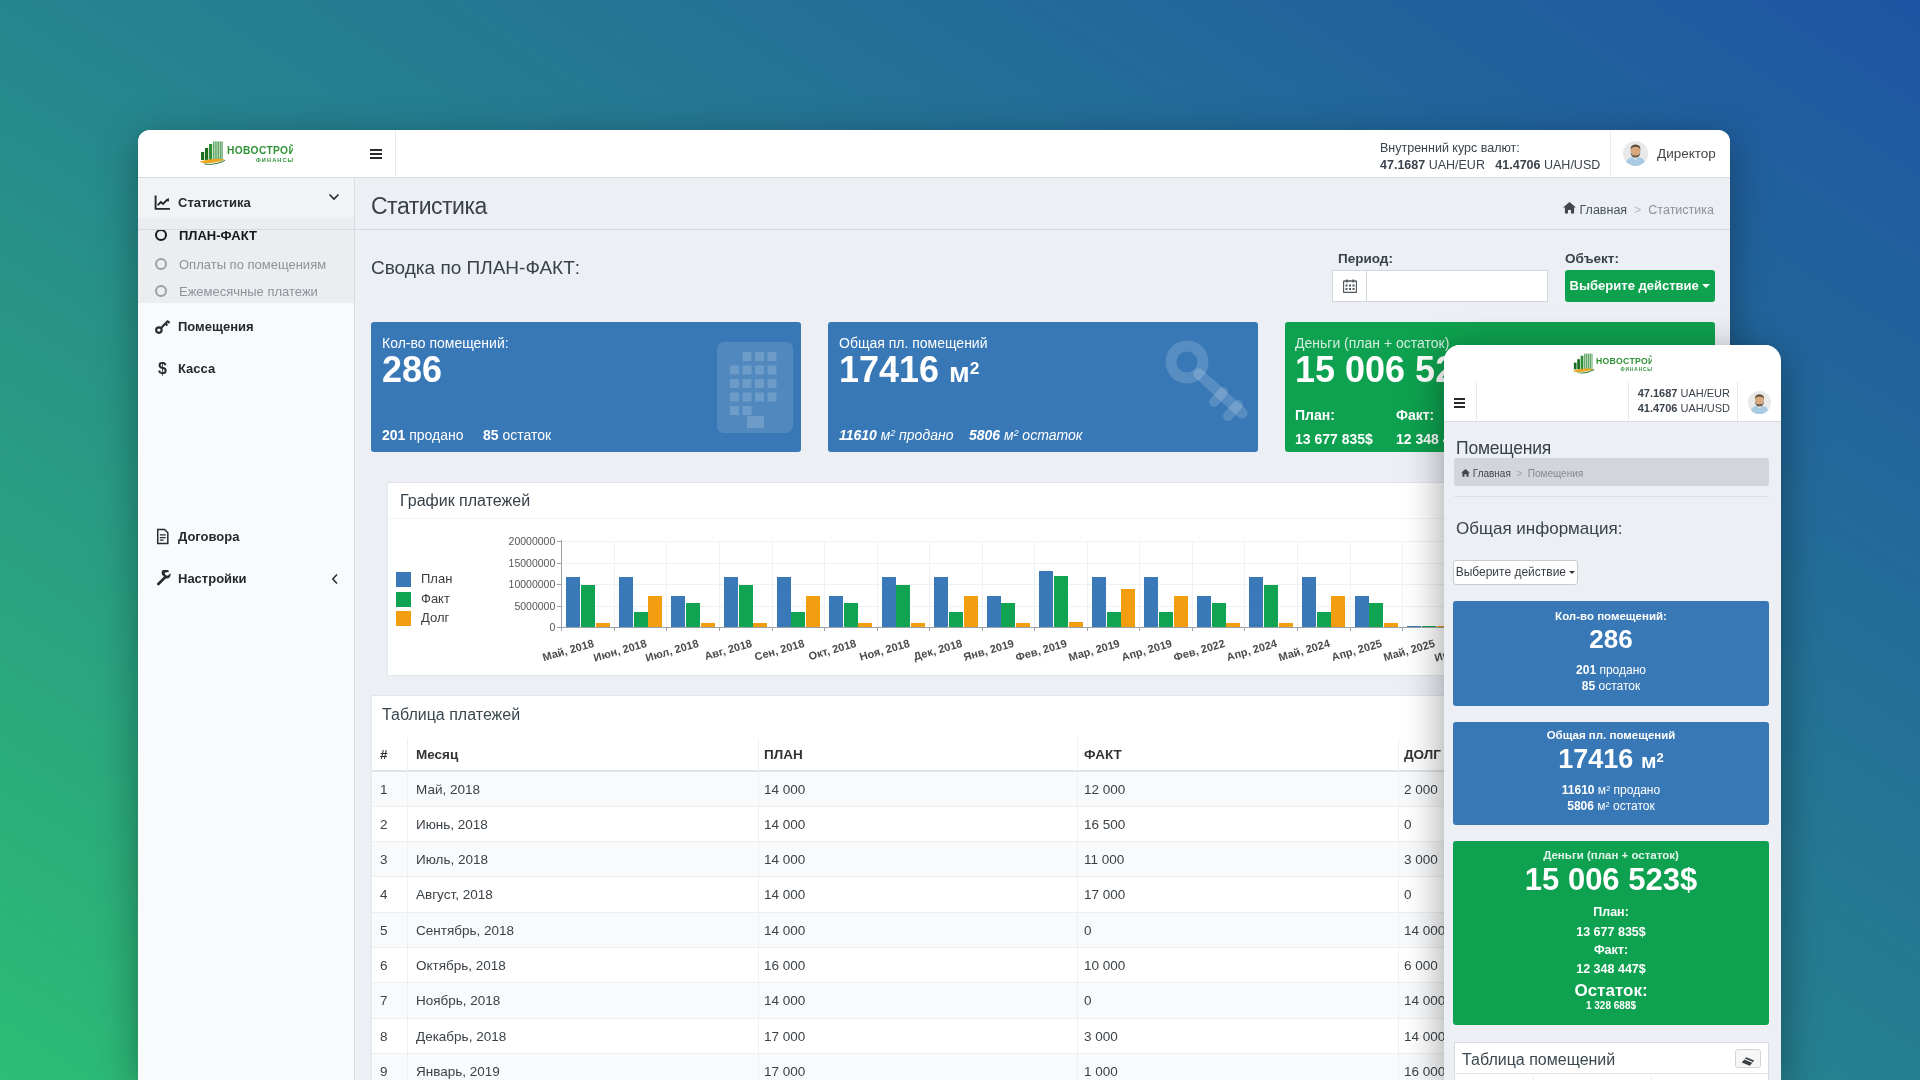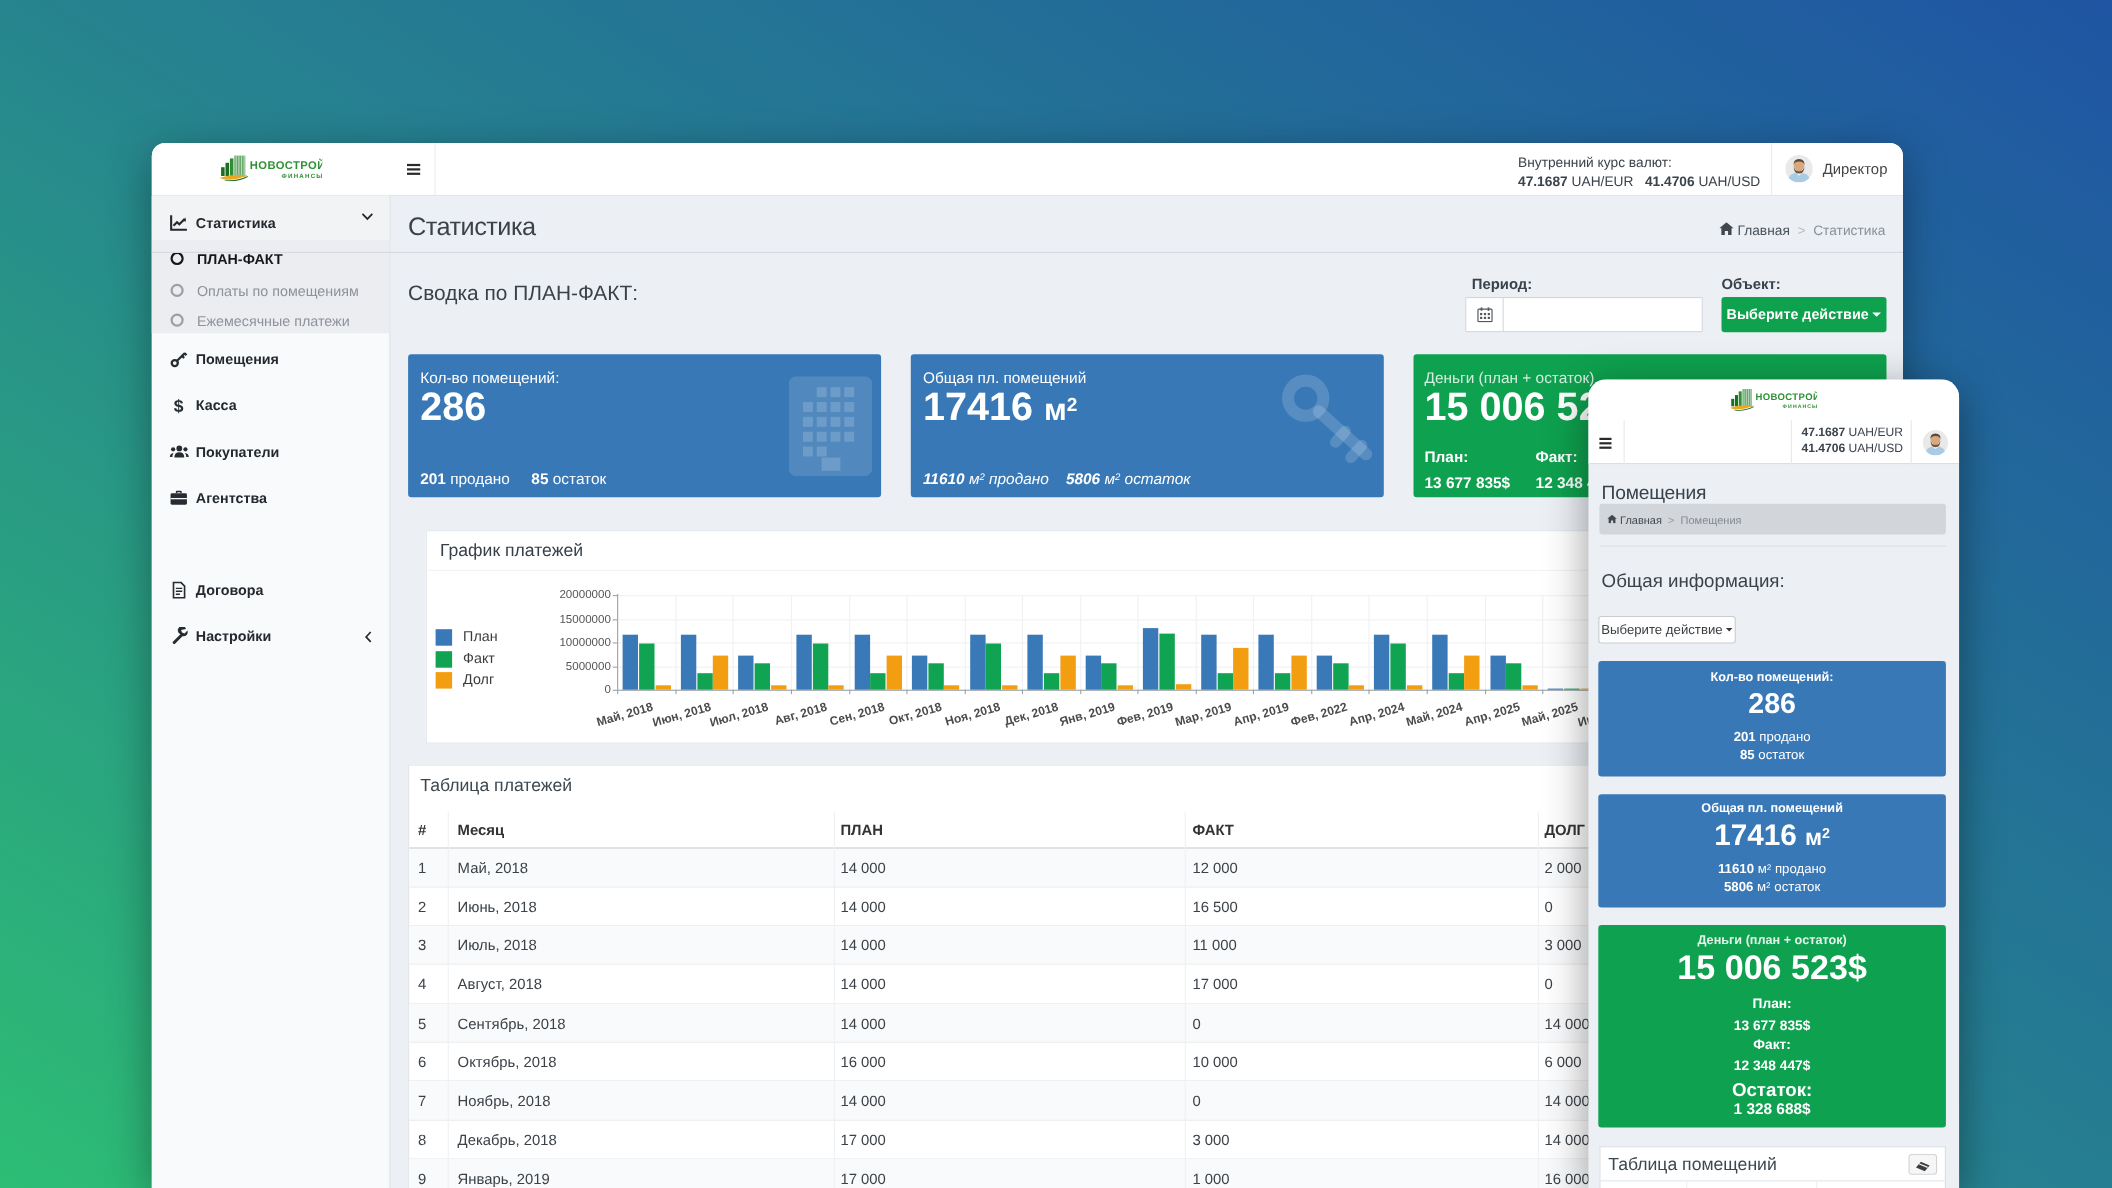--- a/index.html
+++ b/index.html
@@ -90,43 +90,20 @@
           <path d="M13 3 L14.6 4.6" stroke-width="2"></path>
         </g>
       </svg>
       <span class="mi-txt">Помещения</span>
     </div>
 <div class="menu-item" style="top:218px;">
       <svg width="17" height="17" viewBox="0 0 16 16">
         <text x="8" y="13.5" text-anchor="middle" font-size="15" font-weight="bold" fill="#262c31">$</text>
       </svg>
       <span class="mi-txt">Касса</span>
-    </div>
-<div class="menu-item" style="top:260px;">
-      <svg width="18" height="17" viewBox="0 0 18 16">
-        <g fill="#262c31">
-          <circle cx="9" cy="5.2" r="2.6"></circle>
-          <path d="M4.5 13.5 Q4.5 8.6 9 8.6 Q13.5 8.6 13.5 13.5 Z"></path>
-          <circle cx="3.4" cy="6" r="1.9"></circle>
-          <path d="M0.4 13 Q0.6 9.4 3.8 9.6 Q2.6 11.2 2.7 13 Z"></path>
-          <circle cx="14.6" cy="6" r="1.9"></circle>
-          <path d="M17.6 13 Q17.4 9.4 14.2 9.6 Q15.4 11.2 15.3 13 Z"></path>
-        </g>
-      </svg>
-      <span class="mi-txt">Покупатели</span>
-    </div>
-<div class="menu-item" style="top:302px;">
-      <svg width="17" height="17" viewBox="0 0 16 16">
-        <g fill="#262c31">
-          <path d="M5.5 4 V2.8 Q5.5 2 6.3 2 H9.7 Q10.5 2 10.5 2.8 V4 H9.2 V3.3 H6.8 V4 Z"></path>
-          <rect x="1" y="4.2" width="14" height="9.8" rx="1.2"></rect>
-          <rect x="1" y="8.2" width="14" height="1.1" fill="#f9fafc"></rect>
-        </g>
-      </svg>
-      <span class="mi-txt">Агентства</span>
     </div>
 <div class="menu-item" style="top:386px;">
       <svg width="17" height="17" viewBox="0 0 16 16">
         <path d="M3.5 1.5 H10 L13 4.5 V14.5 H3.5 Z" fill="none" stroke="#262c31" stroke-width="1.4"></path>
         <path d="M5.5 6.5 H11 M5.5 9 H11 M5.5 11.5 H9" stroke="#262c31" stroke-width="1.2" fill="none"></path>
       </svg>
       <span class="mi-txt">Договора</span>
     </div>
 <div class="menu-item" style="top:428px;">
       <svg width="17" height="17" viewBox="0 0 16 16">
@@ -472,21 +449,21 @@
 <div class="abs" style="left:0;top:77px;width:100%;font-size:12px;"><span class="bold">5806</span> м<sup>2</sup> остаток</div>
 </div>
 <div class="card green" style="left:9px;top:496px;width:316px;height:184px;text-align:center;">
 <div class="abs" style="left:0;top:8px;width:100%;font-size:11.5px;font-weight:bold;color:rgba(255,255,255,0.88);">Деньги (план + остаток)</div>
 <div class="abs" style="left:0;top:21px;width:100%;font-size:31px;font-weight:bold;">15 006 523$</div>
 <div class="abs" style="left:0;top:64px;width:100%;font-size:12.5px;font-weight:bold;">План:</div>
 <div class="abs" style="left:0;top:84px;width:100%;font-size:12.5px;font-weight:bold;">13 677 835$</div>
 <div class="abs" style="left:0;top:102px;width:100%;font-size:12.5px;font-weight:bold;">Факт:</div>
 <div class="abs" style="left:0;top:121px;width:100%;font-size:12.5px;font-weight:bold;">12 348 447$</div>
 <div class="abs" style="left:0;top:140px;width:100%;font-size:17px;font-weight:bold;">Остаток:</div>
-<div class="abs" style="left:0;top:159px;width:100%;font-size:14px;font-weight:bold;">1 328 688$</div>
+<div class="abs" style="left:0;top:159px;width:100%;font-size:10px;font-weight:bold;">1 328 688$</div>
 </div>
 <div class="abs" style="left:10px;top:697px;width:315px;height:38px;background:#fff;border:1px solid #d9dde2;border-bottom:none;"></div>
 <div class="abs" style="left:18px;top:706px;font-size:16px;color:#3c4850;">Таблица помещений</div>
 <div class="abs" style="left:291px;top:704px;width:26px;height:19px;background:#f6f6f6;border:1px solid #d4d4d4;border-radius:3px;text-align:center;padding-top:3px;"><svg width="14" height="11" viewBox="0 0 14 11">
         <path d="M5.2 1.2 L13.2 4.6 L8.8 9.8 L0.8 6.4 Z" fill="#3a3f44"></path>
         <path d="M3.4 2.9 L11.4 6.3" stroke="#f6f6f6" stroke-width="1.1"></path>
       </svg></div>
 <div class="abs" style="left:10px;top:728px;width:315px;height:7px;background:#fff;border-left:1px solid #d9dde2;border-right:1px solid #d9dde2;border-top:1px solid #e2e5e8;"></div>
 <div class="abs" style="left:89px;top:728px;width:1px;height:7px;background:#eef0f2;"></div>
 <div class="abs" style="left:207px;top:728px;width:1px;height:7px;background:#eef0f2;"></div>

